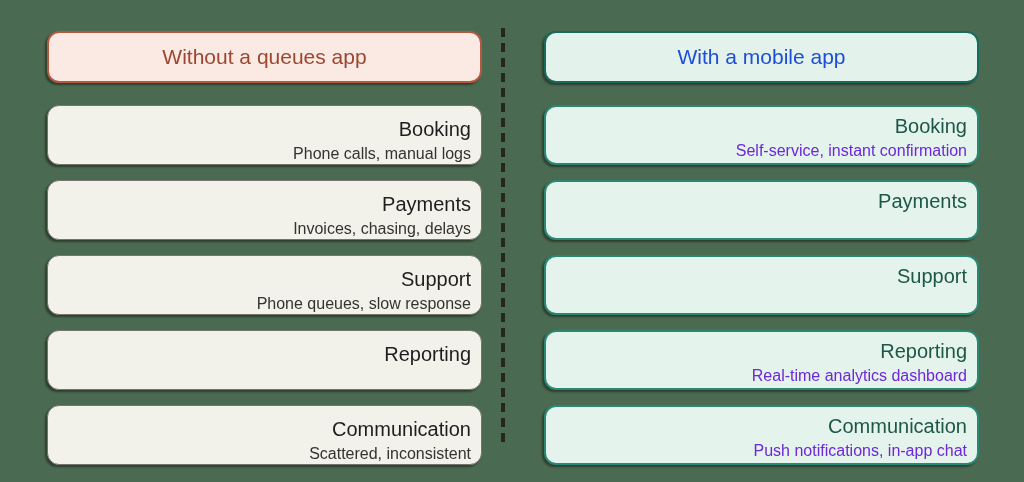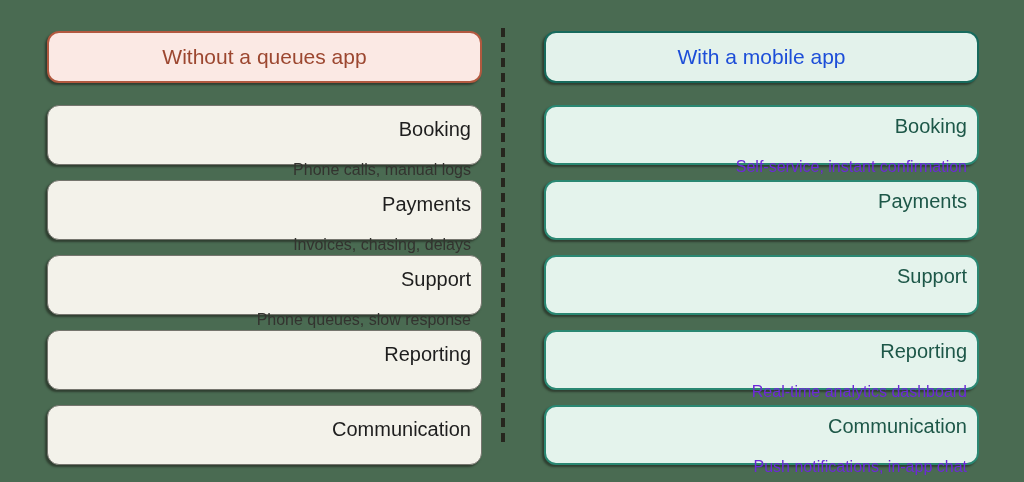--- a/index.html
+++ b/index.html
@@ -70,21 +70,20 @@
 
   .row-title {
     font-size: 20px;
     line-height: 27px;
     white-space: nowrap;
   }
   .row-subtitle {
     font-size: 16px;
     line-height: 22px;
     white-space: nowrap;
-    margin-top: 16px;
   }
   .column.left  .row-title    { color: #1e1e1e; }
   .column.left  .row-subtitle { color: #33332f; }
   .column.right .row-title    { color: #1d5748; }
   .column.right .row-subtitle { color: #6d28d9; }
 
   .divider {
     position: absolute;
     left: 501px;
     top: 28px;
@@ -117,20 +116,21 @@
   </div>
   <div class="row-card">
     <div class="row-title">Support</div>
     <div class="row-subtitle">Phone queues, slow response</div>
   </div>
   <div class="row-card">
     <div class="row-title">Reporting</div>
   </div>
   <div class="row-card">
     <div class="row-title">Communication</div>
+    <div class="row-subtitle">Scattered, inconsistent</div>
   </div>
 </div>
 
 <div class="column right">
   <div class="header-card with">
     <span>With a mobile app</span>
   </div>
 
   <div class="row-card">
     <div class="row-title">Booking</div>

